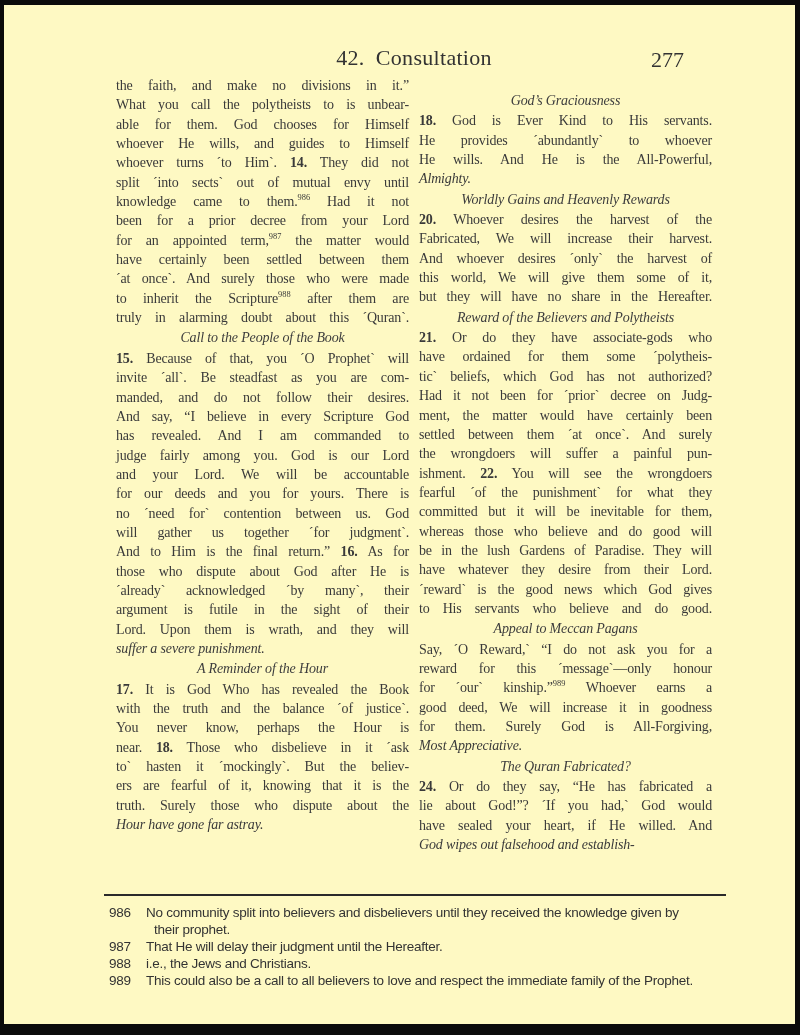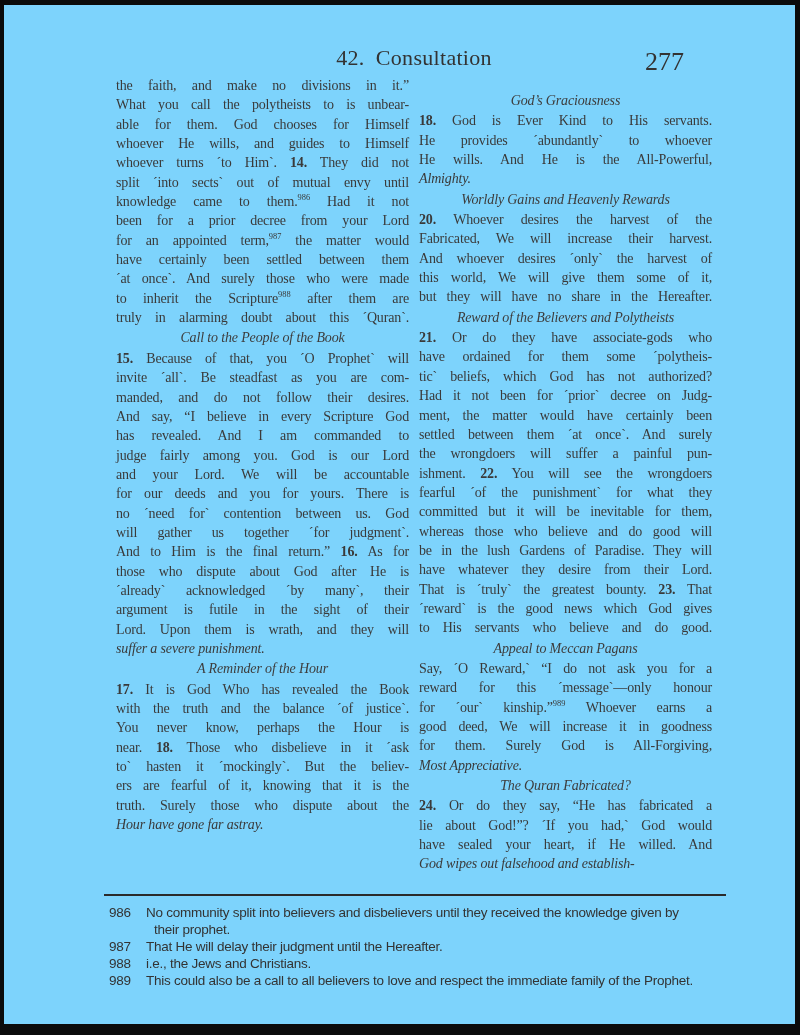--- a/index.html
+++ b/index.html
@@ -5,26 +5,26 @@
   html,body { margin:0; padding:0; }
   body {
     width:800px; height:1035px;
     background:#0b0b0b;
     position:relative;
     font-family:"Liberation Serif", serif;
     overflow:hidden;
   }
   .page {
     position:absolute; top:5px; left:4px; right:5px; bottom:11px;
-    background:#7dd3fc;
+    background:#fef9c3;
     color:#3a3a3a;
   }
   .hdr { position:absolute; top:40px; left:112px; width:596px; text-align:center; }
   .hdr-title { font-size:22px; color:#333; letter-spacing:0.3px; }
-  .hdr-page { position:absolute; top:42px; right:111px; font-size:26px; color:#333; }
+  .hdr-page { position:absolute; top:42px; right:111px; font-size:22px; color:#333; }
   .cols {
     position:absolute; top:71px; left:112px; width:596px;
     display:flex; gap:10px; align-items:flex-start;
   }
   .col { width:293px; font-size:14px; line-height:19.35px; letter-spacing:-0.15px; }
   .para { margin:0; }
   .line {
     text-align:justify; text-align-last:justify;
     white-space:nowrap;
   }
@@ -130,21 +130,20 @@
           <div class="line">Had it not been for ´prior` decree on Judg-</div>
           <div class="line">ment, the matter would have certainly been</div>
           <div class="line">settled between them ´at once`. And surely</div>
           <div class="line">the wrongdoers will suffer a painful pun-</div>
           <div class="line">ishment. <b>22.</b> You will see the wrongdoers</div>
           <div class="line">fearful ´of the punishment` for what they</div>
           <div class="line">committed but it will be inevitable for them,</div>
           <div class="line">whereas those who believe and do good will</div>
           <div class="line">be in the lush Gardens of Paradise. They will</div>
           <div class="line">have whatever they desire from their Lord.</div>
-          <div class="line">That is ´truly` the greatest bounty. <b>23.</b> That</div>
           <div class="line">´reward` is the good news which God gives</div>
           <div class="line">to His servants who believe and do good.</div>
         </div>
         <div class="heading">Appeal  to Meccan Pagans</div>
         <div class="para">
           <div class="line">Say, ´O Reward,` “I do not ask you for a</div>
           <div class="line">reward for this ´message`—only honour</div>
           <div class="line">for ´our` kinship.”<sup>989</sup> Whoever earns a</div>
           <div class="line">good deed, We will increase it in goodness</div>
           <div class="line">for them. Surely God is All-Forgiving,</div>

